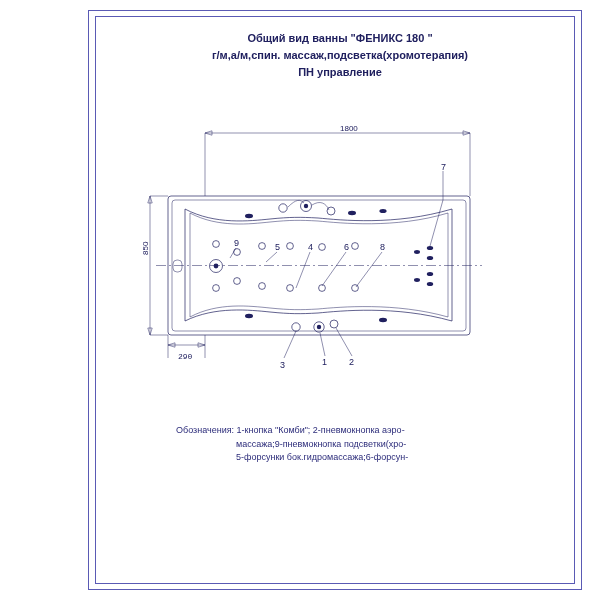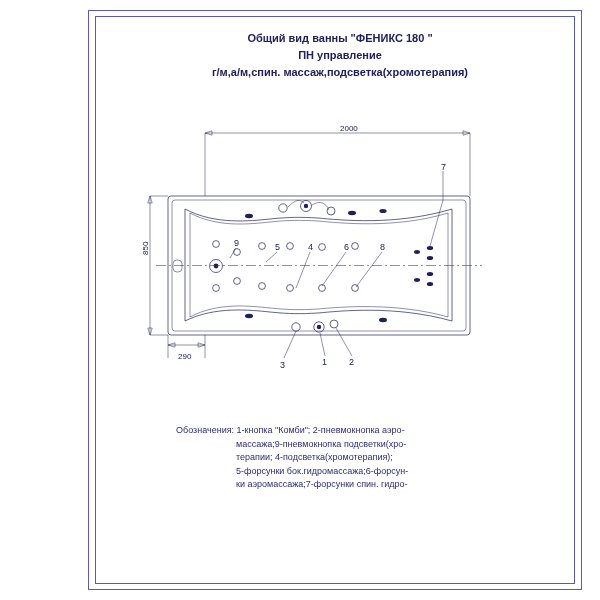--- a/index.html
+++ b/index.html
@@ -42,21 +42,21 @@
     line-height:13.5px;
   }
   .legend div{white-space:nowrap;}
   .dim-label{
     position:absolute;
     color:#20205f;
     font-size:8px;
   }
   #top-dim{left:340px;top:124px;}
   #left-dim{left:141px;top:255px;transform:rotate(-90deg);transform-origin:left top;}
-  #bot-dim{left:178px;top:352px;}
+  #bot-dim{left:178px;top:352px;font-family:Liberation Mono, monospace;}
   .callout{
     position:absolute;
     color:#20205f;
     font-size:9px;
   }
   svg{position:absolute;left:0;top:0;}
   .ln{stroke:#20205f;stroke-width:0.7;fill:none;}
   .ln-thin{stroke:#20205f;stroke-width:0.5;fill:none;}
   .ctr{stroke:#20205f;stroke-width:0.5;fill:none;stroke-dasharray:10 3 2 3;}
   .dot{fill:none;stroke:#20205f;stroke-width:0.7;}
@@ -66,22 +66,22 @@
 </head>
 <body>
 
 <div id="sheet">
 
   <div class="outer-frame"></div>
   <div class="inner-frame"></div>
 
   <div class="title-block">
     <div>Общий вид ванны "ФЕНИКС 180 "</div>
+    <div>г/м,а/м,спин. массаж,подсветка(хромотерапия)</div>
     <div>ПН управление</div>
-    <div>г/м,а/м,спин. массаж,подсветка(хромотерапия)</div>
   </div>
 
   <svg width="600" height="600">
 
     <g>
       <line class="ln-thin" x1="205" y1="133" x2="470" y2="133"></line>
       <path class="ln-thin" d="M205,133 l7,-2.2 l0,4.4 z" fill="#20205f"></path>
       <path class="ln-thin" d="M470,133 l-7,-2.2 l0,4.4 z" fill="#20205f"></path>
       <line class="ln-thin" x1="205" y1="133" x2="205" y2="196"></line>
       <line class="ln-thin" x1="470" y1="133" x2="470" y2="196"></line>
@@ -198,35 +198,33 @@
       <line class="ln-thin" x1="382" y1="252" x2="356" y2="287"></line>
 
       <line class="ln-thin" x1="284" y1="358" x2="296" y2="331"></line>
 
       <line class="ln-thin" x1="325" y1="356" x2="320" y2="333"></line>
 
       <line class="ln-thin" x1="352" y1="356" x2="336" y2="328"></line>
     </g>
   </svg>
 
-  <div class="dim-label" id="top-dim">2000</div>
+  <div class="dim-label" id="top-dim">1800</div>
   <div class="dim-label" id="left-dim">850</div>
   <div class="dim-label" id="bot-dim">290</div>
 
   <div class="callout" style="left:441px;top:162px;">7</div>
   <div class="callout" style="left:234px;top:238px;">9</div>
   <div class="callout" style="left:275px;top:242px;">5</div>
   <div class="callout" style="left:308px;top:242px;">4</div>
   <div class="callout" style="left:344px;top:242px;">6</div>
   <div class="callout" style="left:380px;top:242px;">8</div>
   <div class="callout" style="left:280px;top:360px;">3</div>
   <div class="callout" style="left:322px;top:357px;">1</div>
   <div class="callout" style="left:349px;top:357px;">2</div>
 
   <div class="legend">
     <div>Обозначения: 1-кнопка "Комби"; 2-пневмокнопка аэро-</div>
     <div style="padding-left:60px">массажа;9-пневмокнопка подсветки(хро-</div>
-    <div style="padding-left:60px">терапии; 4-подсветка(хромотерапия);</div>
     <div style="padding-left:60px">5-форсунки бок.гидромассажа;6-форсун-</div>
-    <div style="padding-left:60px">ки аэромассажа;7-форсунки спин. гидро-</div>
   </div>
 
 </div>
 
 </body></html>

